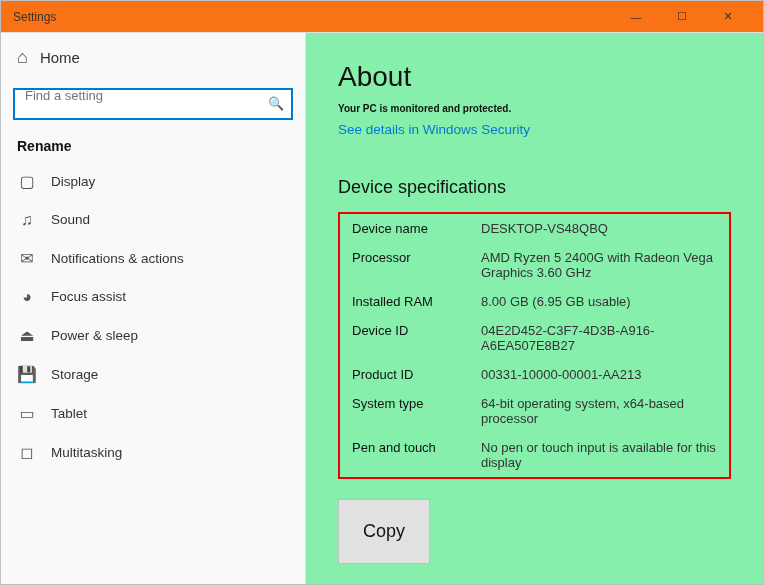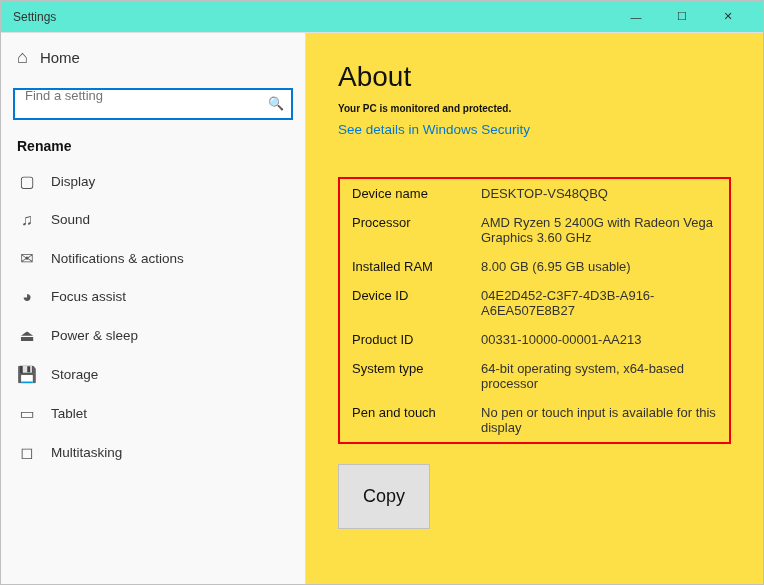--- a/index.html
+++ b/index.html
@@ -17,21 +17,21 @@
       width: 764px;
       height: 585px;
       background: #fff;
       display: flex;
       flex-direction: column;
       border: 1px solid #c0c0c0;
       box-shadow: 0 2px 8px rgba(0,0,0,0.2);
     }
     .title-bar {
       height: 32px;
-      background: #5eead4;
+      background: #f97316;
       display: flex;
       align-items: center;
       padding: 0 12px;
       border-bottom: 1px solid #e0e0e0;
       flex-shrink: 0;
     }
     .title-bar-text {
       font-size: 12px;
       color: #333;
       flex: 1;
@@ -125,21 +125,21 @@
       text-align: center;
       font-size: 16px;
       color: #555;
       flex-shrink: 0;
     }
     
     .main-content {
       flex: 1;
       padding: 28px 32px;
       overflow-y: auto;
-      background: #fde047;
+      background: #86efac;
     }
     .page-title {
       font-size: 28px;
       font-weight: 300;
       color: #111;
       margin-bottom: 10px;
     }
     .protection-text {
       font-size: 10px;
       font-weight: 600;
@@ -256,20 +256,21 @@
       <div class="sidebar-item">
         <span class="sidebar-item-icon">◻</span>
         <span>Multitasking</span>
       </div>
     </div>
 
     <div class="main-content">
       <h1 class="page-title">About</h1>
       <p class="protection-text">Your PC is monitored and protected.</p>
       <a class="windows-security-link">See details in Windows Security</a>
+      <h2 class="section-title">Device specifications</h2>
 
       <table class="specs-table">
         <tbody id="specs-tbody">
         <tr>
               <td>Device name</td>
               <td>DESKTOP-VS48QBQ</td>
             </tr>
             <tr>
               <td>Processor</td>
               <td>AMD Ryzen 5 2400G with Radeon Vega Graphics    3.60 GHz</td>

